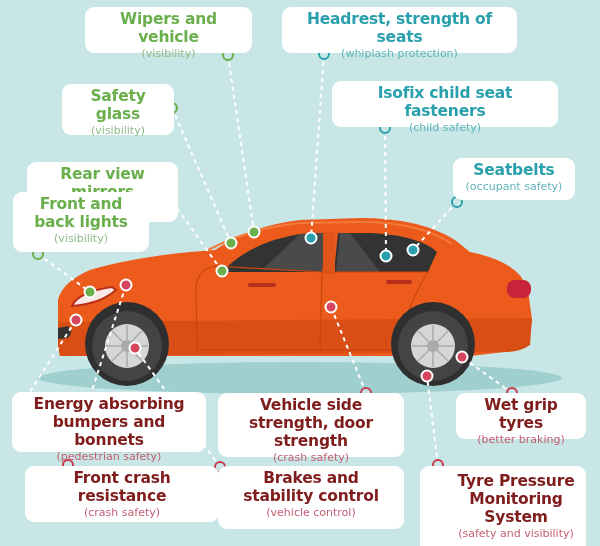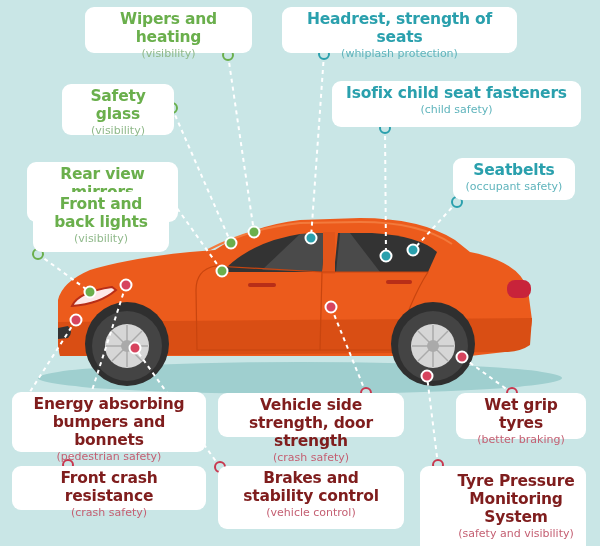--- a/index.html
+++ b/index.html
@@ -122,58 +122,58 @@
     <circle cx="76" cy="320" r="5.5" fill="#d7445e"></circle>
     <circle cx="126" cy="285" r="5.5" fill="#d7445e"></circle>
     <circle cx="135" cy="348" r="5.5" fill="#d7445e"></circle>
     <circle cx="331" cy="307" r="5.5" fill="#d7445e"></circle>
     <circle cx="462" cy="357" r="5.5" fill="#d7445e"></circle>
     <circle cx="427" cy="376" r="5.5" fill="#d7445e"></circle>
   </g>
 </svg>
 
 <div class="box green" style="left:85px;top:7px;width:167px;height:46px;">
-  <span class="t">Wipers and heating</span>
+  <span class="t">Wipers and vehicle</span>
   <span class="s">(visibility)</span>
 </div>
 <div class="box green" style="left:62px;top:84px;width:112px;height:51px;">
   <span class="t">Safety glass</span>
   <span class="s">(visibility)</span>
 </div>
 <div class="box green" style="left:27px;top:130px;width:151px;height:60px;margin-top:32px;">
   <span class="t">Rear view mirrors</span>
   <span class="s">(visibility)</span>
 </div>
-<div class="box green" style="left:13px;top:192px;width:136px;height:60px;padding-left:14px;padding-right:14px;margin-left:20px;">
+<div class="box green" style="left:13px;top:192px;width:136px;height:60px;padding-left:14px;padding-right:14px;">
   <span class="t">Front and back lights</span>
   <span class="s">(visibility)</span>
 </div>
 
 <div class="box teal" style="left:282px;top:7px;width:235px;height:46px;">
   <span class="t">Headrest, strength of seats</span>
   <span class="s">(whiplash protection)</span>
 </div>
-<div class="box teal" style="left:332px;top:81px;width:249px;height:46px;">
+<div class="box teal" style="left:332px;top:81px;width:226px;height:46px;">
   <span class="t">Isofix child seat fasteners</span>
   <span class="s">(child safety)</span>
 </div>
 <div class="box teal" style="left:453px;top:158px;width:122px;height:42px;">
   <span class="t">Seatbelts</span>
   <span class="s">(occupant safety)</span>
 </div>
 
 <div class="box red" style="left:12px;top:392px;width:194px;height:60px;">
   <span class="t" style="padding:0 8px;">Energy absorbing bumpers and bonnets</span>
   <span class="s">(pedestrian safety)</span>
 </div>
-<div class="box red" style="left:12px;top:466px;width:194px;height:44px;">
+<div class="box red" style="left:25px;top:466px;width:194px;height:56px;">
   <span class="t">Front crash resistance</span>
   <span class="s">(crash safety)</span>
 </div>
-<div class="box red" style="left:218px;top:393px;width:186px;height:44px;text-align:center;">
+<div class="box red" style="left:218px;top:393px;width:186px;height:64px;text-align:center;">
   <span class="t">Vehicle side strength, door strength</span>
   <span class="s">(crash safety)</span>
 </div>
 <div class="box red" style="left:218px;top:466px;width:186px;height:63px;">
   <span class="t" style="padding:0 6px;">Brakes and stability control</span>
   <span class="s">(vehicle control)</span>
 </div>
 <div class="box red" style="left:456px;top:393px;width:130px;height:46px;">
   <span class="t">Wet grip tyres</span>
   <span class="s">(better braking)</span>

